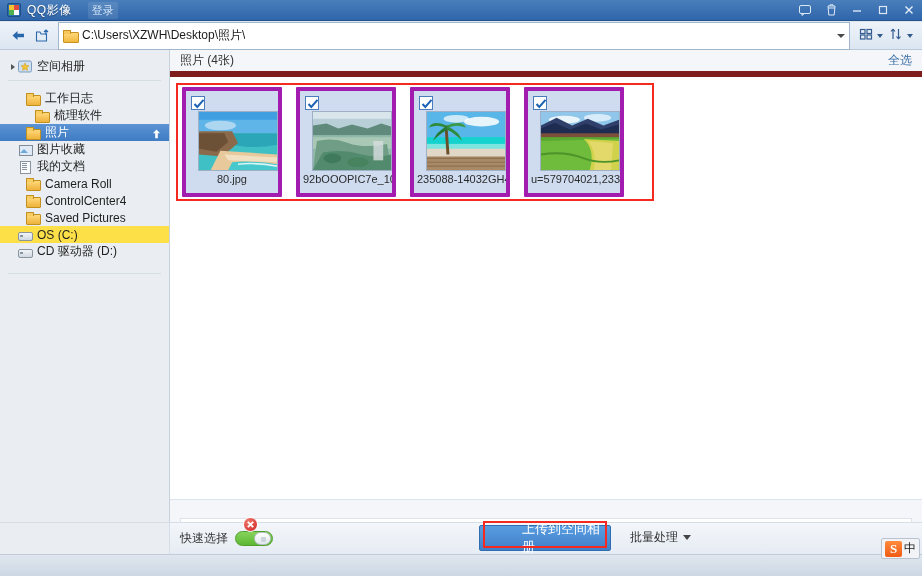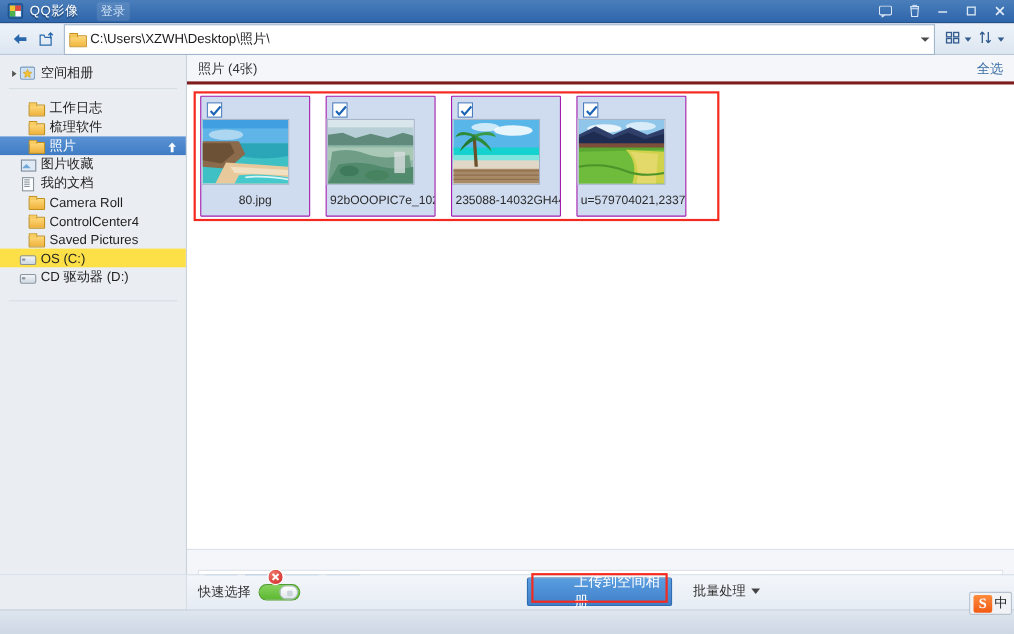--- a/index.html
+++ b/index.html
@@ -153,39 +153,39 @@
   }
 
   
   .content {
     position: absolute; left: 170px; top: 0; width: 752px; height: 522px;
     background: #f4f6f9;
   }
   .content-head {
     position: absolute; left: 0; top: 0; width: 752px; height: 27px;
     display: flex; align-items: center; padding: 0 10px;
-    border-bottom: 3px solid #7f1d1d; background:#f4f6f9;
+    border-bottom: 6px solid #7f1d1d; background:#f4f6f9;
   }
   .ch-title { color: #333; font-size: 12px; }
   .ch-spacer { flex: 1; }
   .link {
     color: #3a6ea5; font-size: 12px; cursor: pointer;
   }
 
   .grid-area {
     position: absolute; left: 0; top: 27px; width: 752px; height: 422px;
     background: #ffffff; overflow: hidden;
   }
   .grid-inner { padding: 10px 12px; display: flex; gap: 14px; }
 
   .card {
     width: 100px; height: 110px;
-    background: #cfdcf0; border: 1px solid #a21caf;
+    background: #cfdcf0; border: 4px solid #a21caf;
     position: relative; cursor: pointer; border-radius: 1px;
-    display: flex; flex-direction: column; align-items: flex-start;
+    display: flex; flex-direction: column; align-items: flex-end;
   }
   .card-check {
     position: absolute; left: 5px; top: 5px;
     width: 14px; height: 14px; background: #fff; border: 1px solid #4a7bbd;
     z-index: 3;
   }
   .card-check svg { position: absolute; left: 1px; top: 1px; }
   .thumb {
     margin-top: 20px; width: 80px; height: 60px;
     border: 1px solid #9fb0c6; overflow: hidden; position: relative;
@@ -400,21 +400,21 @@
 
       <div class="sb-sep"></div>
       <div style="height:4px"></div>
 
 
       <div class="sb-row" style="padding-left:26px">
         <span class="sb-icon ico-folder"></span>
         <span class="sb-label">工作日志</span>
       </div>
 
-      <div class="sb-row" style="padding-left:26px">
+      <div class="sb-row" style="padding-left:35px">
         <span class="sb-icon ico-folder"></span>
         <span class="sb-label">梳理软件</span>
       </div>
 
       <div class="sb-row selected" style="padding-left:26px">
         <span class="sb-icon ico-folder"></span>
         <span class="sb-label">照片</span>
         <span class="sb-up">
           <svg width="9" height="10" viewBox="0 0 9 10">
               <path d="M4.5 0.5 L8 4.3 L5.8 4.3 L5.8 9.3 L3.2 9.3 L3.2 4.3 L1 4.3 Z" fill="#ffffff"></path>

